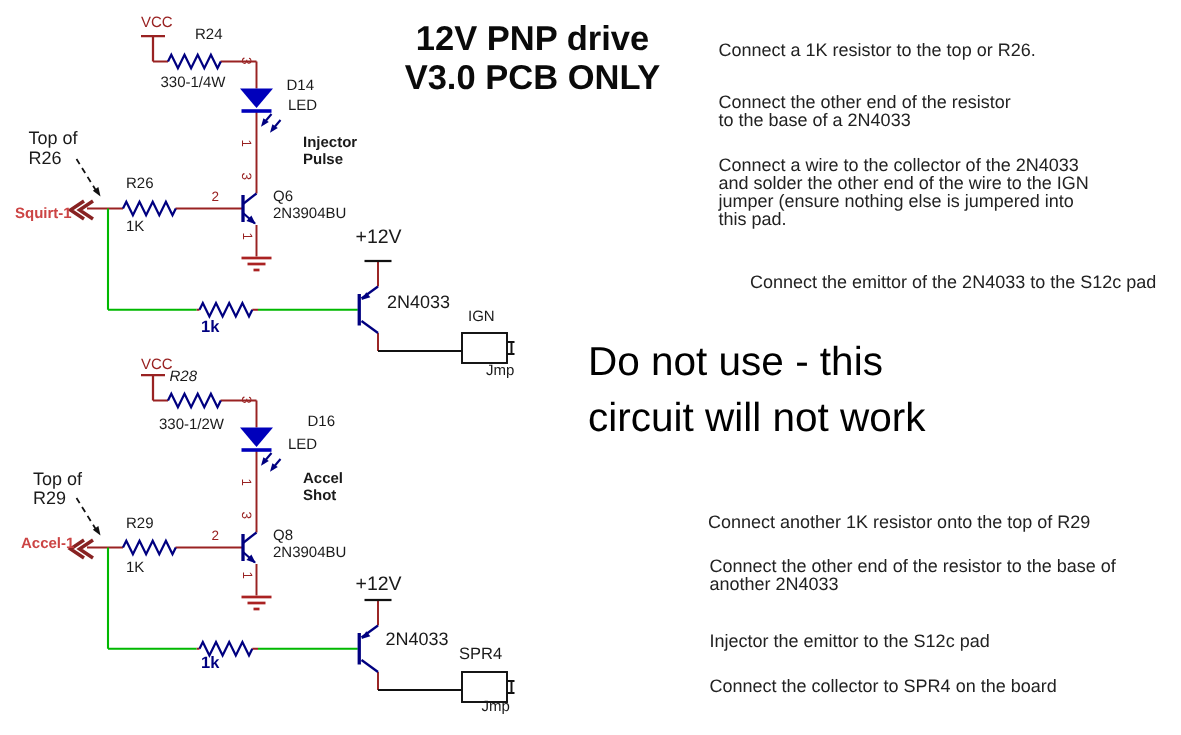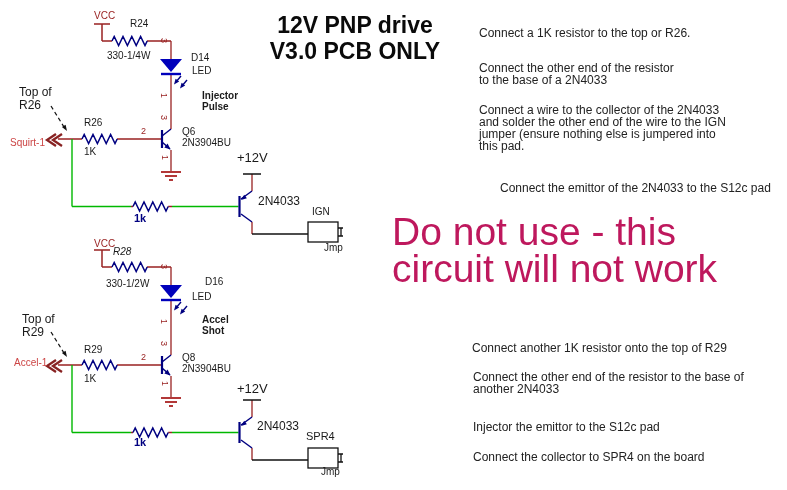--- a/index.html
+++ b/index.html
@@ -1,28 +1,28 @@
 <!DOCTYPE html>
 <html><head>
 <meta charset="utf-8">
 <style>
   html,body{margin:0;padding:0;background:#fff;}
   .canvas{position:relative;width:787px;height:490px;background:#ffffff;overflow:hidden;
           font-family:"Liberation Sans",sans-serif;}
   svg{position:absolute;left:0;top:0;}
   .lbl{position:absolute;font:10px/11px "Liberation Sans",sans-serif;color:#1a1a1a;white-space:pre-line;}
   .bold{font-weight:bold;}
-  .red{color:#cc4444;}
+  .red{color:#cc4444;font-weight:bold;}
   .navy{color:#000080;font-weight:bold;font-size:11px;}
   .pin{position:absolute;font:9px/9px "Liberation Sans",sans-serif;color:#992222;transform:rotate(90deg);}
   .pin2{position:absolute;font:9px/9px "Liberation Sans",sans-serif;color:#992222;}
   .title{position:absolute;left:253px;top:12px;width:204px;text-align:center;
          font-size:23px;line-height:26px;font-weight:bold;color:#0a0a0a;white-space:pre-line;}
-  .warning{position:absolute;left:392px;top:213px;font-size:39px;line-height:37px;
-           color:#be185d;white-space:pre-line;}
+  .warning{position:absolute;left:392px;top:223px;font-size:27px;line-height:37px;
+           color:#000000;white-space:pre-line;}
   .ins{position:absolute;font-size:12px;line-height:12px;color:#222;white-space:pre-line;}
 </style>
 </head>
 <body>
 
 <div class="canvas">
 
   <svg width="787" height="490" viewBox="0 0 787 490">
     <defs>
       <path id="zz" d="M0 0 l2.2 -4.5 l4.4 9 l4.4 -9 l4.4 9 l4.4 -9 l4.4 9 l4.4 -9 l4.4 9 l2.2 -4.5"></path>

